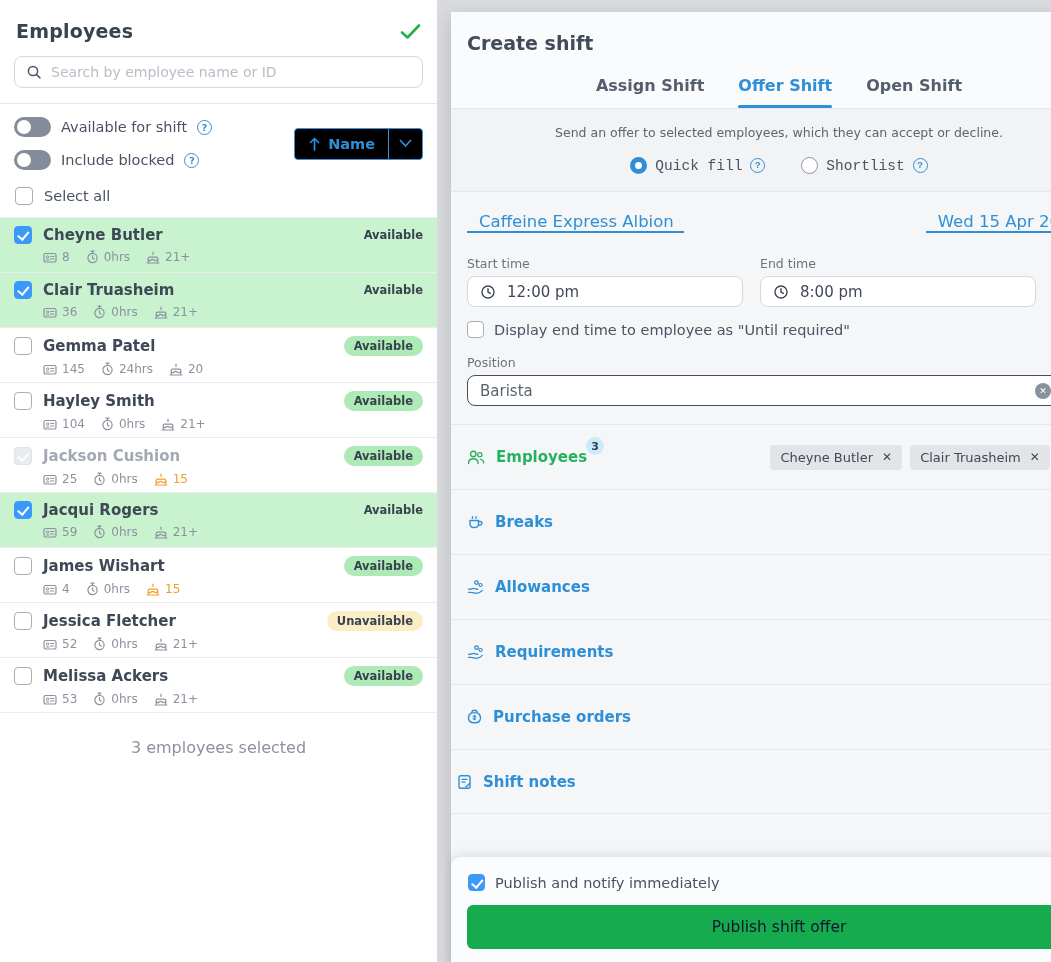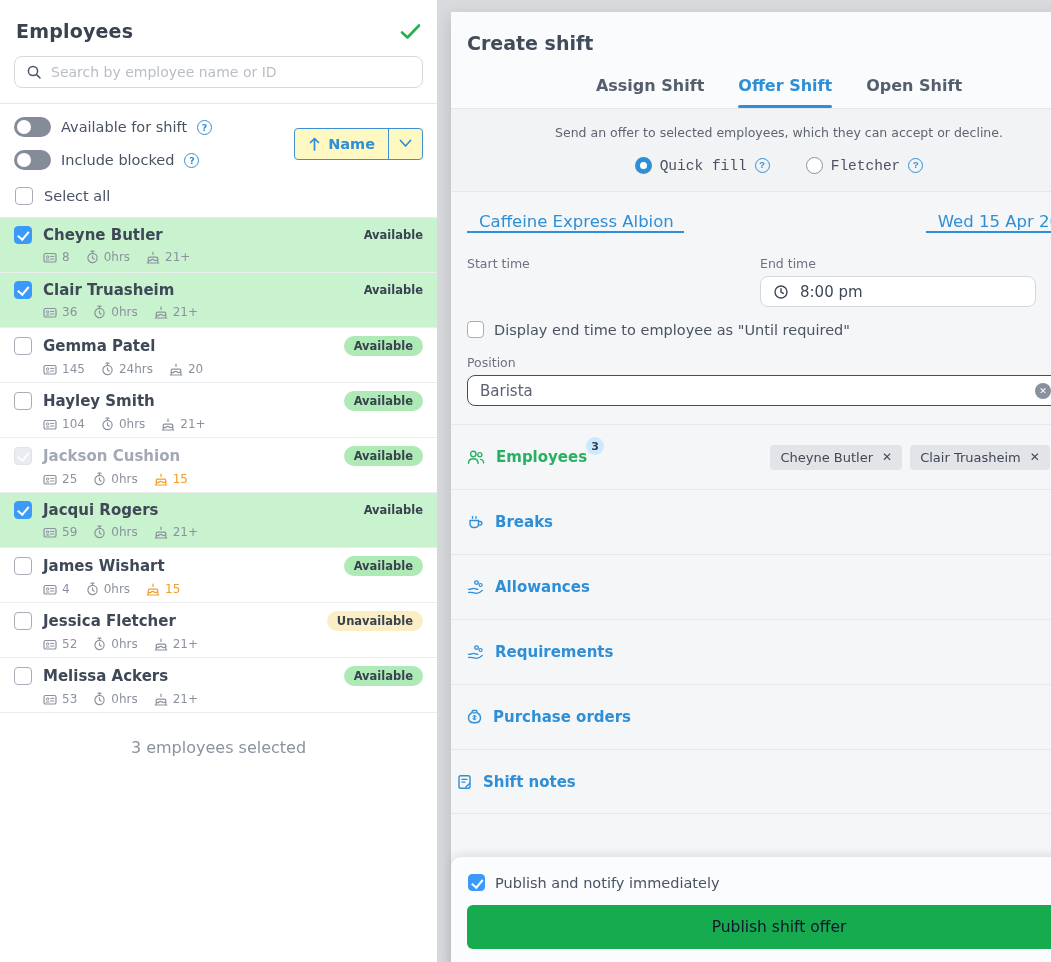--- a/index.html
+++ b/index.html
@@ -18,21 +18,21 @@
   .filters { display:flex; padding:13px 14px 4px 14px; }
   .toggles { display:flex; flex-direction:column; gap:13px; }
   .toggle-row { display:flex; align-items:center; gap:10px; }
   .toggle { width:37px; height:20px; border-radius:10px; background:#858c99; position:relative; flex:none; cursor:pointer; }
   .toggle:after { content:''; position:absolute; left:3px; top:3px; width:14px; height:14px; border-radius:50%; background:#fff; }
   .toggle-label { font-size:14.5px; color:#4a5363; }
   .help { width:15px; height:15px; border-radius:50%; border:1.4px solid #3590d5; color:#3590d5; font-size:9.5px;
           display:inline-flex; align-items:center; justify-content:center; font-weight:bold; flex:none; }
   .help:after { content:"?"; }
   .sort-btn { margin-left:auto; align-self:center; height:32px; border:1px solid #3e90d8; border-radius:4px;
-              display:flex; align-items:stretch; background:#fef9c3; color:#2e8fd6; overflow:hidden; cursor:pointer; }
+              display:flex; align-items:stretch; background:#000000; color:#2e8fd6; overflow:hidden; cursor:pointer; }
   .sort-main { display:flex; align-items:center; gap:7px; padding:0 13px; font-size:14.5px; font-weight:600; }
   .sort-sep { width:1px; background:#3e90d8; }
   .sort-caret { display:flex; align-items:center; padding:0 10px; }
   .select-all { display:flex; align-items:center; gap:11px; padding:13px 14px 12px 15px; font-size:14.5px; color:#4a5363; }
 
   .cb { width:18px; height:18px; border:1.5px solid #a7aeb8; border-radius:4px; background:#fff; position:relative; flex:none; cursor:pointer; }
   .cb.checked { background:#3b9af9; border-color:#3b9af9; }
   .cb.checked:after { content:''; position:absolute; left:5px; top:2px; width:4.5px; height:8.5px;
                       border:solid #fff; border-width:0 2px 2px 0; transform:rotate(40deg); }
   .cb.disabled { background:#e9ecef; border-color:#dfe3e8; }
@@ -530,35 +530,44 @@
   <div class="offer-band">
     <div class="offer-desc">Send an offer to selected employees, which they can accept or decline.</div>
     <div class="radio-row">
       <div class="radio-opt">
         <span class="radio selected"></span>
         <span>Quick fill</span>
         <span class="help"></span>
       </div>
       <div class="radio-opt">
         <span class="radio"></span>
-        <span>Fletcher</span>
+        <span>Shortlist</span>
         <span class="help"></span>
       </div>
     </div>
   </div>
 
   <div class="form-area">
     <div class="loc-date-row">
       <div class="u-field" style="min-width:215px;">Caffeine Express Albion</div>
       <div class="u-field">Wed 15 Apr 2026</div>
     </div>
 
     <div class="times-row">
       <div class="time-col">
         <div class="field-label">Start time</div>
+        <div class="time-input">
+          <span>
+            <svg width="16" height="16" viewBox="0 0 16 16">
+                <circle cx="8" cy="8" r="6" fill="none" stroke="#3f4856" stroke-width="1.4"></circle>
+                <path d="M8 4.8 V8 L10.3 9.4" fill="none" stroke="#3f4856" stroke-width="1.4" stroke-linecap="round"></path>
+              </svg>
+          </span>
+          <span class="time-val">12:00 pm</span>
+        </div>
       </div>
       <div class="time-col">
         <div class="field-label">End time</div>
         <div class="time-input">
           <span>
             <svg width="16" height="16" viewBox="0 0 16 16">
                 <circle cx="8" cy="8" r="6" fill="none" stroke="#3f4856" stroke-width="1.4"></circle>
                 <path d="M8 4.8 V8 L10.3 9.4" fill="none" stroke="#3f4856" stroke-width="1.4" stroke-linecap="round"></path>
               </svg>
           </span>

